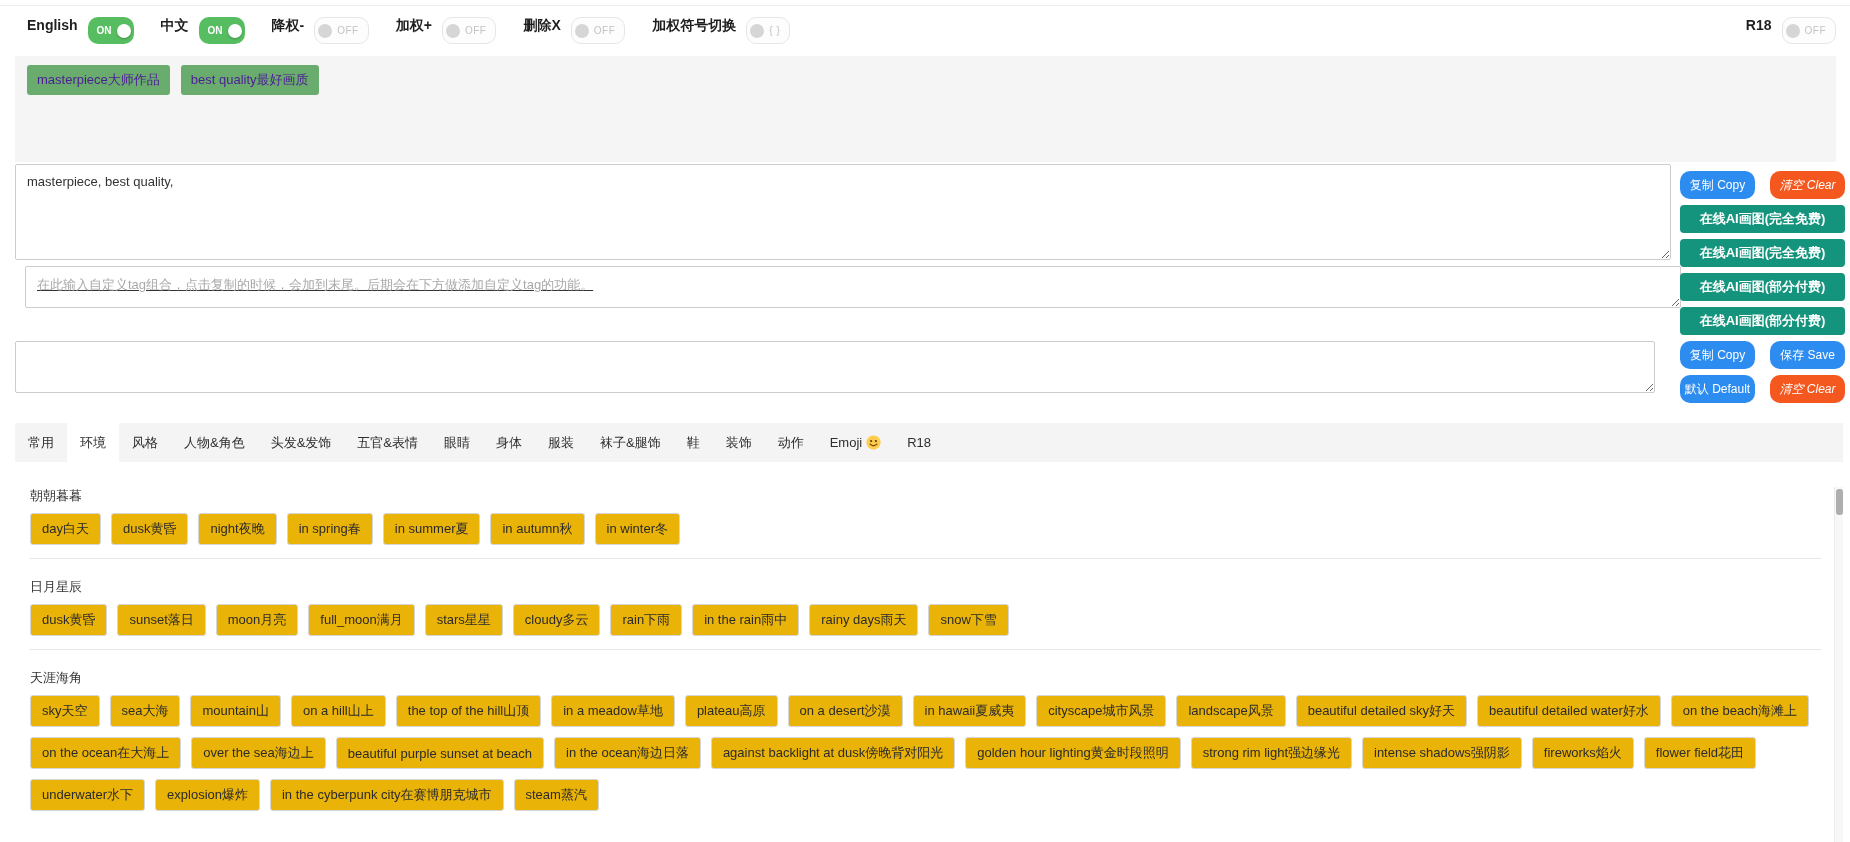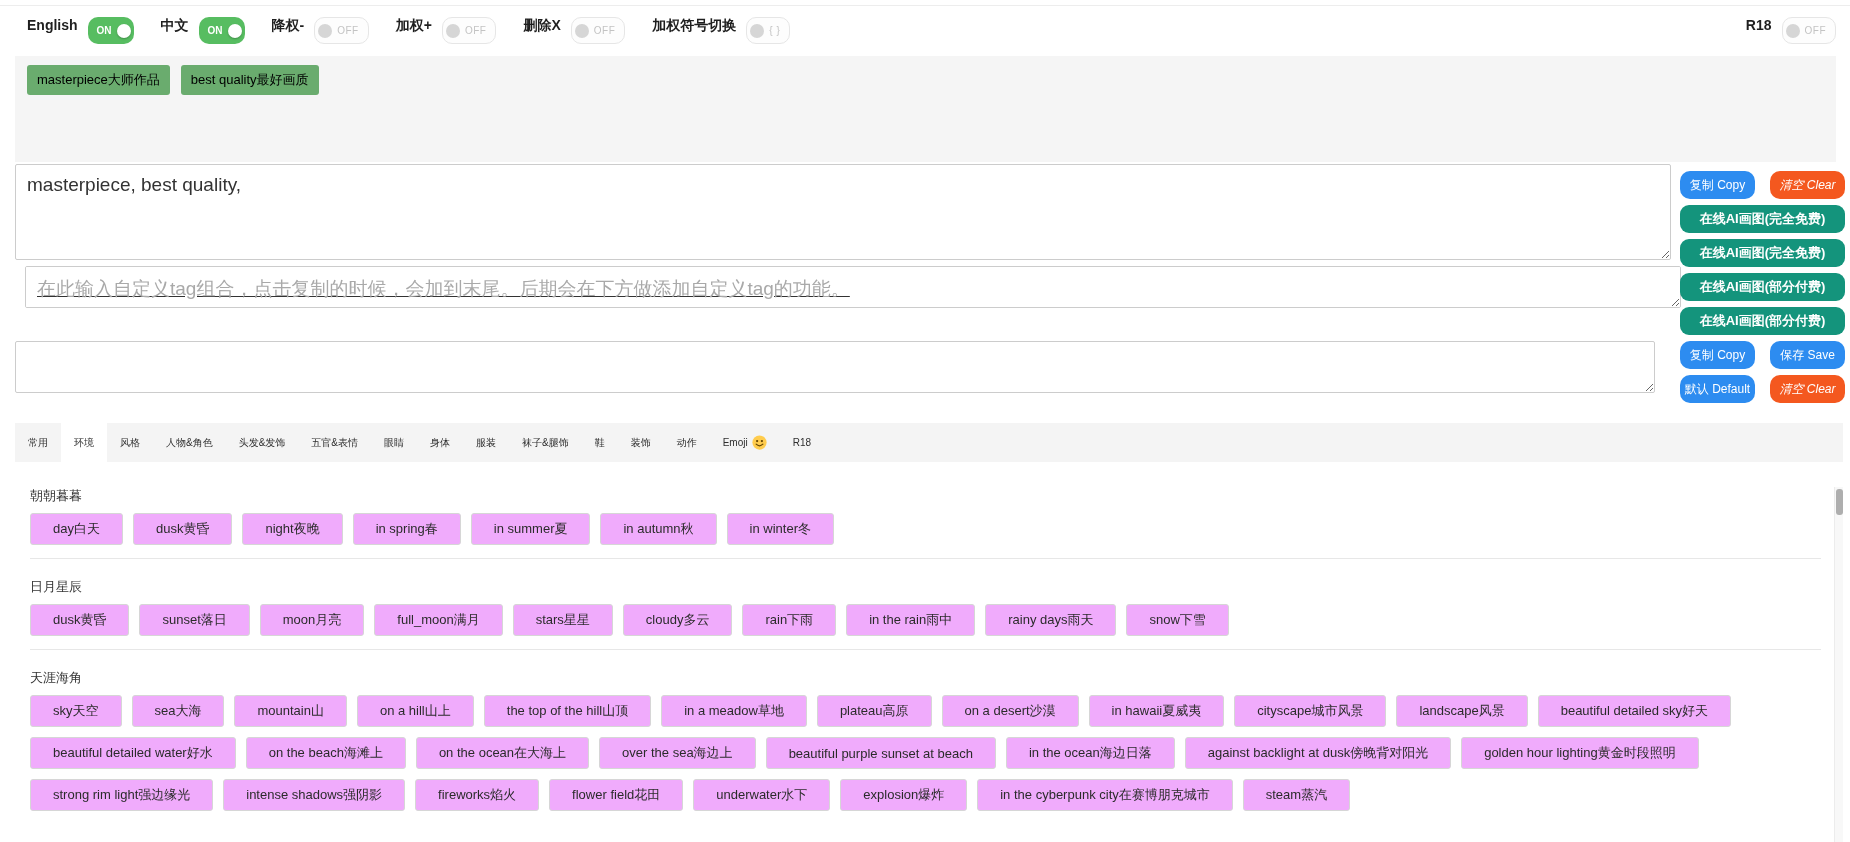--- a/index.html
+++ b/index.html
@@ -24,51 +24,51 @@
   .switch{height:27px;border-radius:10px;display:inline-flex;align-items:center;cursor:pointer;padding:0 3px;}
   .switch .knob{width:14px;height:14px;border-radius:50%;flex:0 0 auto;}
   .switch.on{background:var(--toggle-green);}
   .switch.on .state{color:#fff;font-size:10px;font-weight:bold;margin:0 5px 0 6px;}
   .switch.on .knob{background:#fff;box-shadow:0 1px 2px rgba(0,0,0,.25);}
   .switch.off{background:#fdfdfd;border:1px solid #e6e6e6;}
   .switch.off .state{color:#c3c3c3;font-size:10px;margin:0 6px 0 5px;letter-spacing:.5px;}
   .switch.off .knob{background:#d6d6d6;}
   
   .chip-panel{margin:2px 14px 0 15px;height:106px;background:#f5f5f5;padding:9px 12px;}
-  .chip{display:inline-block;background:var(--chip-green);color:#000000;font-size:13px;
+  .chip{display:inline-block;background:var(--chip-green);color:#4c1d95;font-size:13px;
         padding:6px 10px;border-radius:3px;margin-right:11px;cursor:pointer;}
   
   .editor{position:relative;height:259px;margin-top:2px;}
   .ta{position:absolute;border:1px solid #ccc;border-radius:2px;outline:none;resize:both;
-      font-family:inherit;font-size:19px;color:#333;padding:9px 11px;background:#fff;overflow:auto;}
+      font-family:inherit;font-size:13px;color:#333;padding:9px 11px;background:#fff;overflow:auto;}
   .ta::placeholder{color:#a9a9a9;}
   .ta1{left:15px;top:0;width:1656px;height:96px;}
   .ta2{left:25px;top:102px;width:1656px;height:42px;text-decoration:underline;}
   .ta3{left:15px;top:177px;width:1640px;height:52px;}
   .btn-col{position:absolute;left:1680px;top:7px;width:165px;}
   .btn-row{display:flex;justify-content:space-between;margin-bottom:6px;}
   .abtn{border:none;border-radius:4px;color:#fff;font-size:12px;height:28px;padding:0;
         font-family:inherit;cursor:pointer;white-space:nowrap;}
-  .abtn.full{width:100%;font-weight:bold;font-size:13px;border-radius:9px;}
+  .abtn.full{width:100%;font-weight:bold;font-size:13px;}
   .abtn.half{width:75px;border-radius:10px;}
   .abtn.blue{background:var(--primary-blue);}
   .abtn.orange{background:var(--danger-orange);font-style:italic;}
   .abtn.teal{background:var(--teal);}
   
   .tabs-outer{margin:0 7px 0 15px;}
   .tab-strip{display:flex;background:#f4f4f4;height:39px;}
-  .tab{display:flex;align-items:center;gap:4px;padding:0 13px;font-size:10px;color:#2e2e2e;
+  .tab{display:flex;align-items:center;gap:4px;padding:0 13px;font-size:13px;color:#2e2e2e;
        cursor:pointer;white-space:nowrap;}
   .tab.active{background:#fff;}
   .panel{position:relative;height:379px;background:#fff;padding:0 22px 0 15px;}
   .sec-title{font-size:13px;color:#333;margin:19px 0 8px;}
   .section:first-child .sec-title{margin-top:25px;}
   .tag-wrap{display:flex;flex-wrap:wrap;gap:10px;max-width:1795px;}
-  .tagbtn{background:#f0abfc;border:1px solid #d6d6d6;border-radius:3px;font-size:13px;color:#2b2b2b;
-          padding:6px 22px;font-family:inherit;cursor:pointer;white-space:nowrap;}
+  .tagbtn{background:#eab308;border:1px solid #d6d6d6;border-radius:3px;font-size:13px;color:#2b2b2b;
+          padding:6px 11px;font-family:inherit;cursor:pointer;white-space:nowrap;}
   .divider{border-bottom:1px solid #e7e7e7;margin-top:13px;}
   .scrollbar{position:absolute;right:0;top:0;width:9px;height:100%;background:#f8f8f8;
              border-left:1px solid #ececec;}
   .scroll-thumb{width:7px;margin:2px auto 0;height:26px;background:#aeaeae;border-radius:3px;cursor:pointer;}
   .smiley{display:inline-block;vertical-align:-2px;}
 </style>
 </head>
 <body>
 
 <div class="topline"></div>

